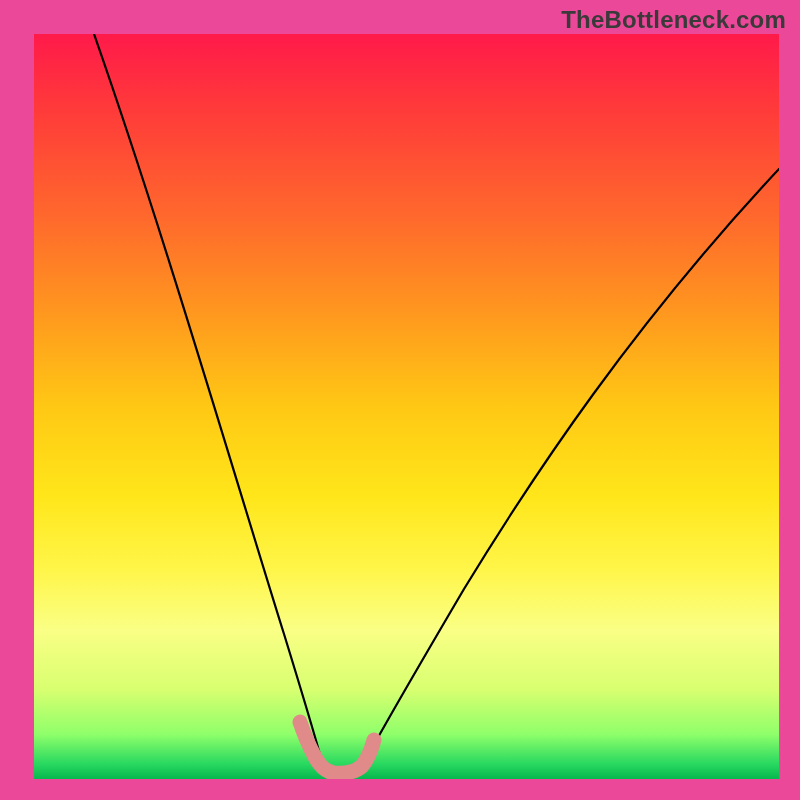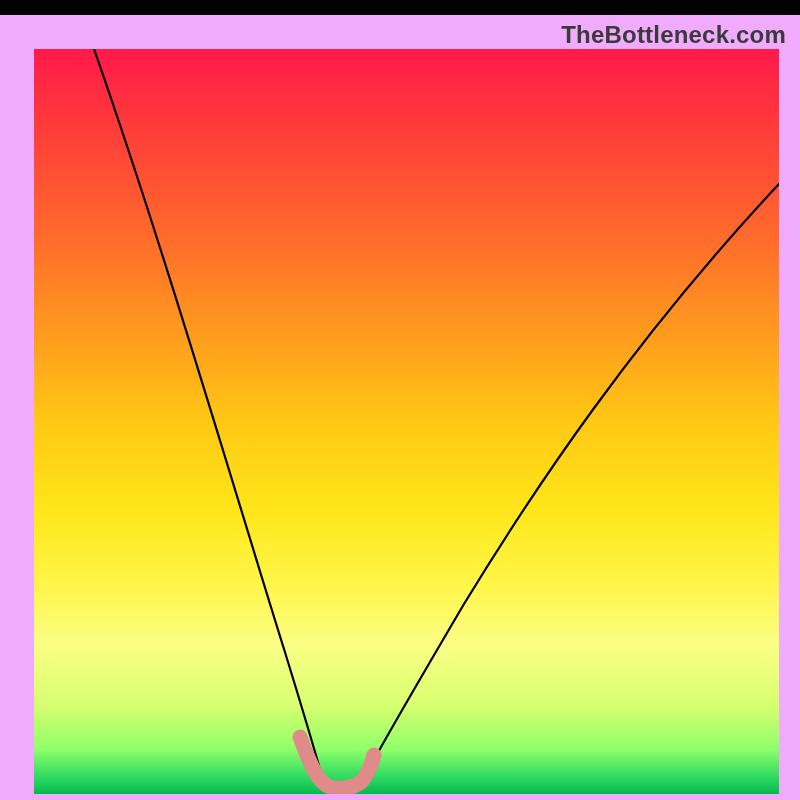--- a/index.html
+++ b/index.html
@@ -7,22 +7,21 @@
     padding: 0;
     width: 800px;
     height: 800px;
     background: #000;
     overflow: hidden;
     font-family: Arial, Helvetica, sans-serif;
   }
   .frame {
     position: absolute;
     inset: 0;
-    background: #f0abfc;
-    margin-top: 15px;
+    background: #ec4899;
   }
   .plot-area {
     position: absolute;
     left: 34px;
     top: 34px;
     width: 745px;
     height: 745px;
   }
   .gradient {
     position: absolute;

